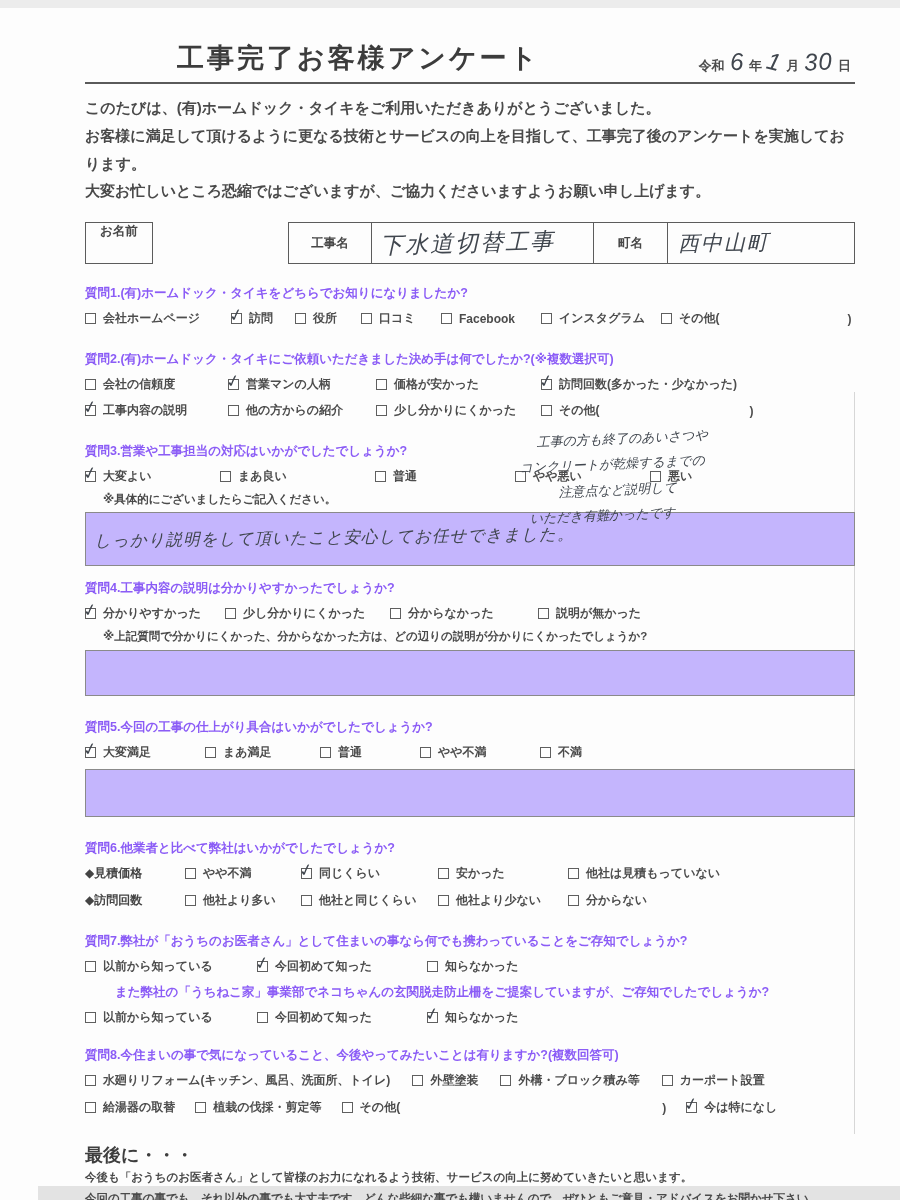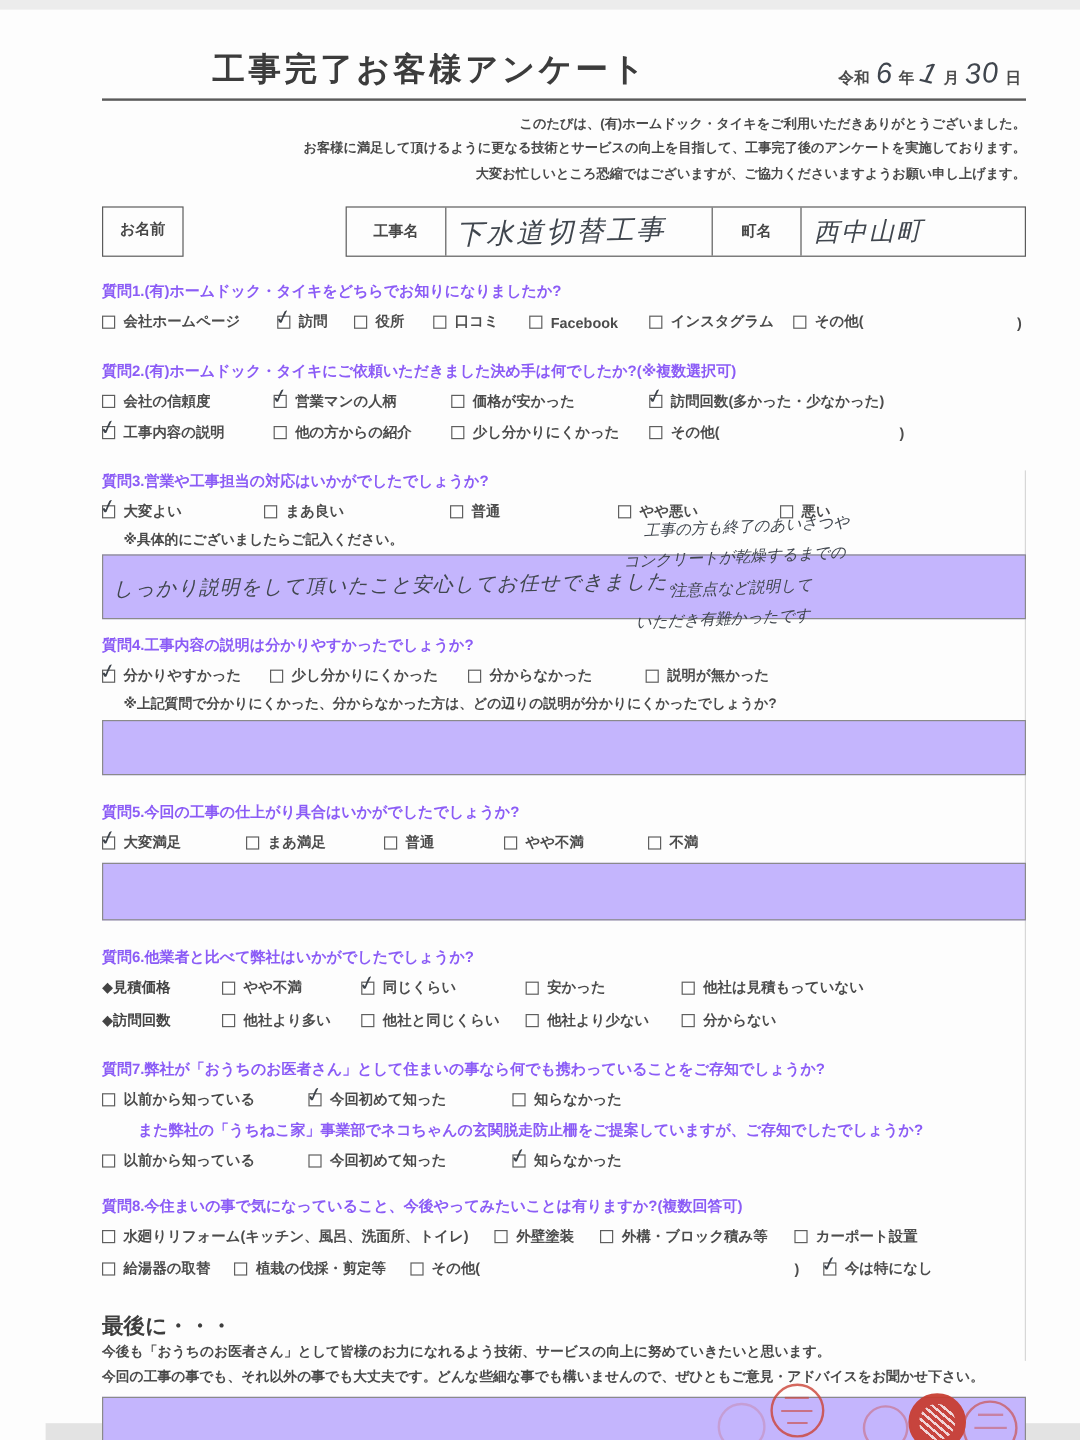--- a/index.html
+++ b/index.html
@@ -9,24 +9,24 @@
   .band-bottom { position:absolute; bottom:0; left:38px; right:0; height:14px; background:#e3e3e3; }
   .scan-edge { position:absolute; right:45px; top:392px; height:742px; width:1px; background:#9d9d9d; opacity:.4; }
   .content { position:absolute; left:85px; right:45px; top:0; }
 
   .hdr { display:flex; align-items:flex-end; border-bottom:2.5px solid #5a5a5a; padding-bottom:6px; margin-top:40px; }
   .title { font-size:27px; font-weight:700; letter-spacing:3px; color:#3c3c3c; margin-left:92px; }
   .date { margin-left:auto; display:flex; align-items:baseline; gap:5px; font-size:13px; font-weight:700; color:#4c4c4c; padding-right:4px; }
   .ink { color:#40464e; font-style:italic; }
   .hnum { font-size:24px; font-weight:400; letter-spacing:1px; transform:rotate(-3deg); display:inline-block; }
 
-  .intro { text-align:right; font-size:11px; font-weight:700; line-height:1.85; margin-top:10px; color:#4a4a4a; }
+  .intro { text-align:left; font-size:15px; font-weight:700; line-height:1.85; margin-top:10px; color:#4a4a4a; }
 
   .info { display:flex; align-items:stretch; margin-top:17px; height:42px; }
-  .namebox { border:1.5px solid #5c5c5c; font-size:12.5px; font-weight:700; padding:13px 14px; display:flex; align-items:flex-end; }
+  .namebox { border:1.5px solid #5c5c5c; font-size:12.5px; font-weight:700; padding:0 14px; display:flex; align-items:flex-start; }
   .projtbl { margin-left:auto; display:flex; border:1.5px solid #5c5c5c; width:567px; }
   .projtbl .cell { display:flex; align-items:center; border-left:1.5px solid #5c5c5c; }
   .projtbl .cell:first-child { border-left:none; }
   .lblcell { font-size:12.5px; font-weight:700; justify-content:center; }
   .hand-proj { font-size:23px; letter-spacing:2px; white-space:nowrap; transform:rotate(-1.5deg); padding-left:8px; }
   .hand-town { font-size:21px; letter-spacing:2px; white-space:nowrap; transform:rotate(-1deg); padding-left:10px; }
 
   .qblock { margin-top:21px; }
   .qt { font-size:12.5px; font-weight:700; color:#8b5cf6; margin-bottom:8px; }
   .note { font-size:11.5px; font-weight:700; color:#4a4a4a; margin-top:7px; margin-left:18px; }

